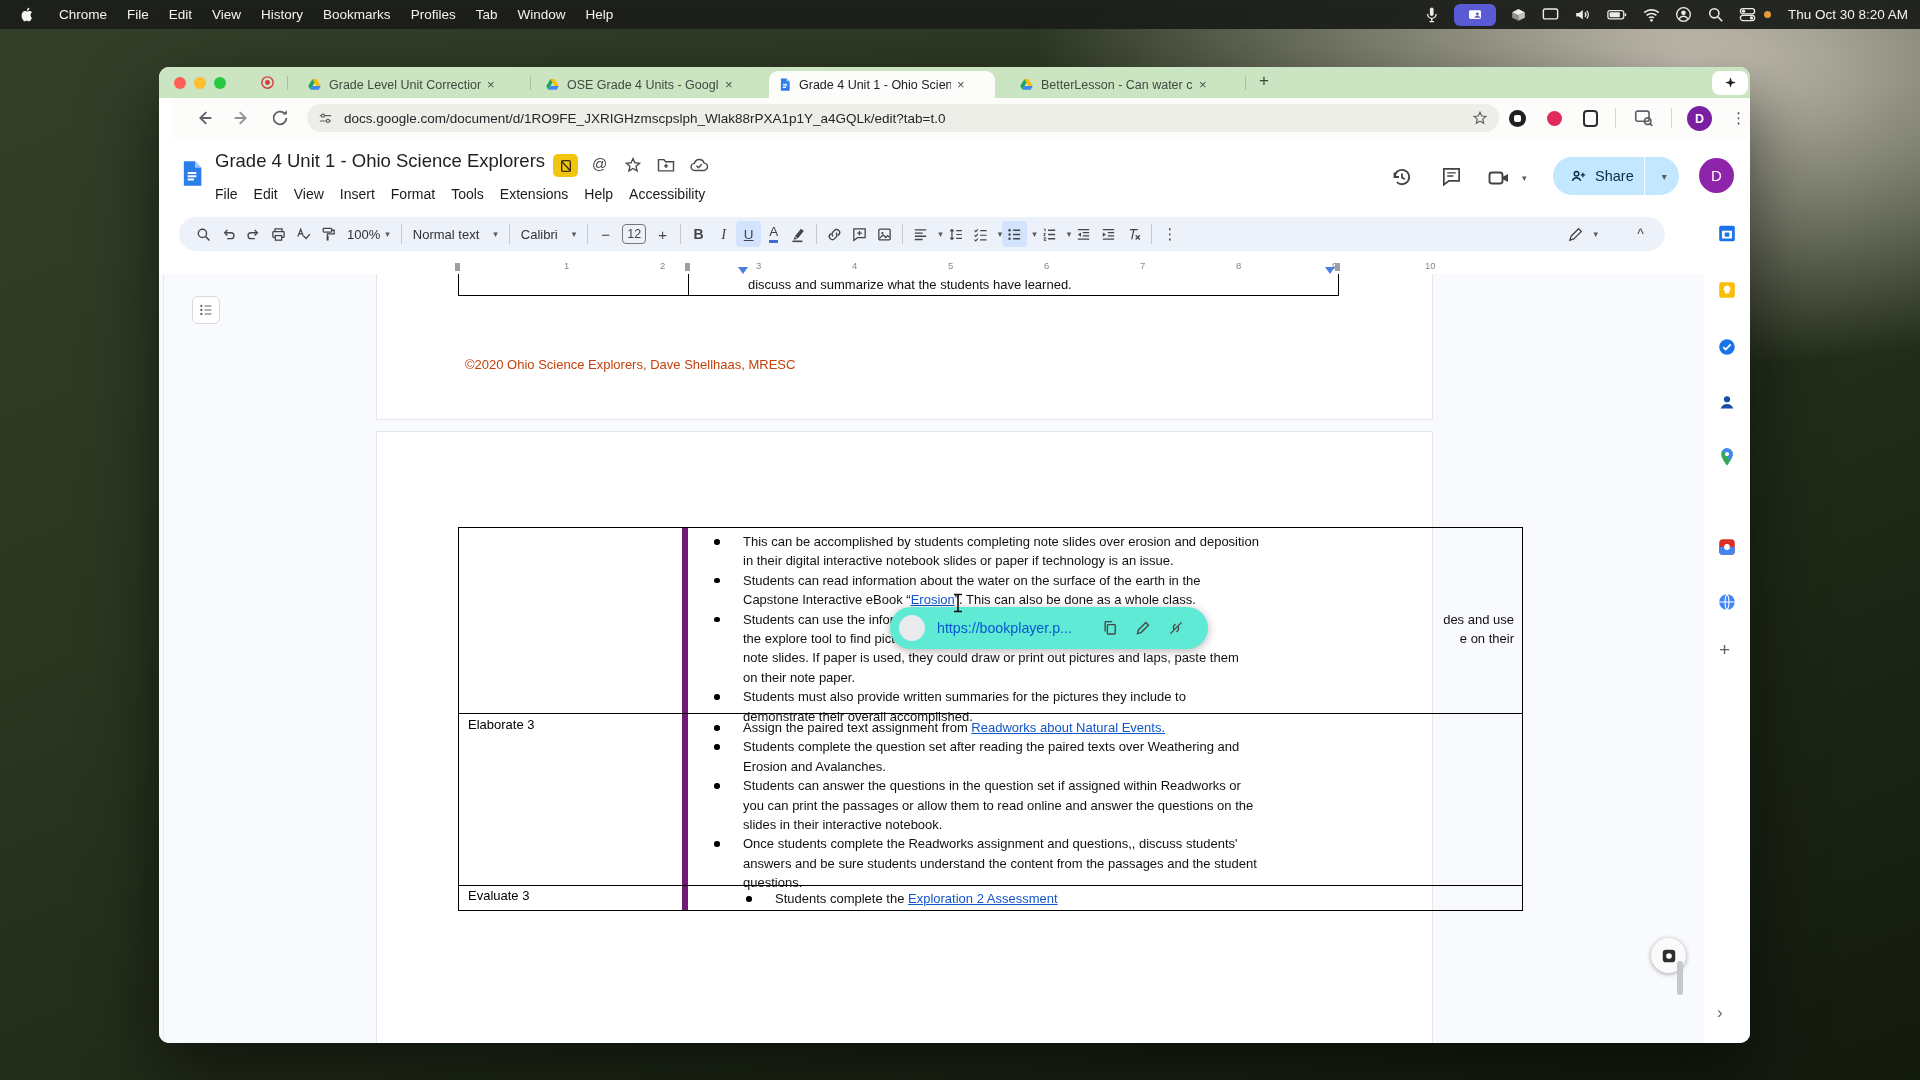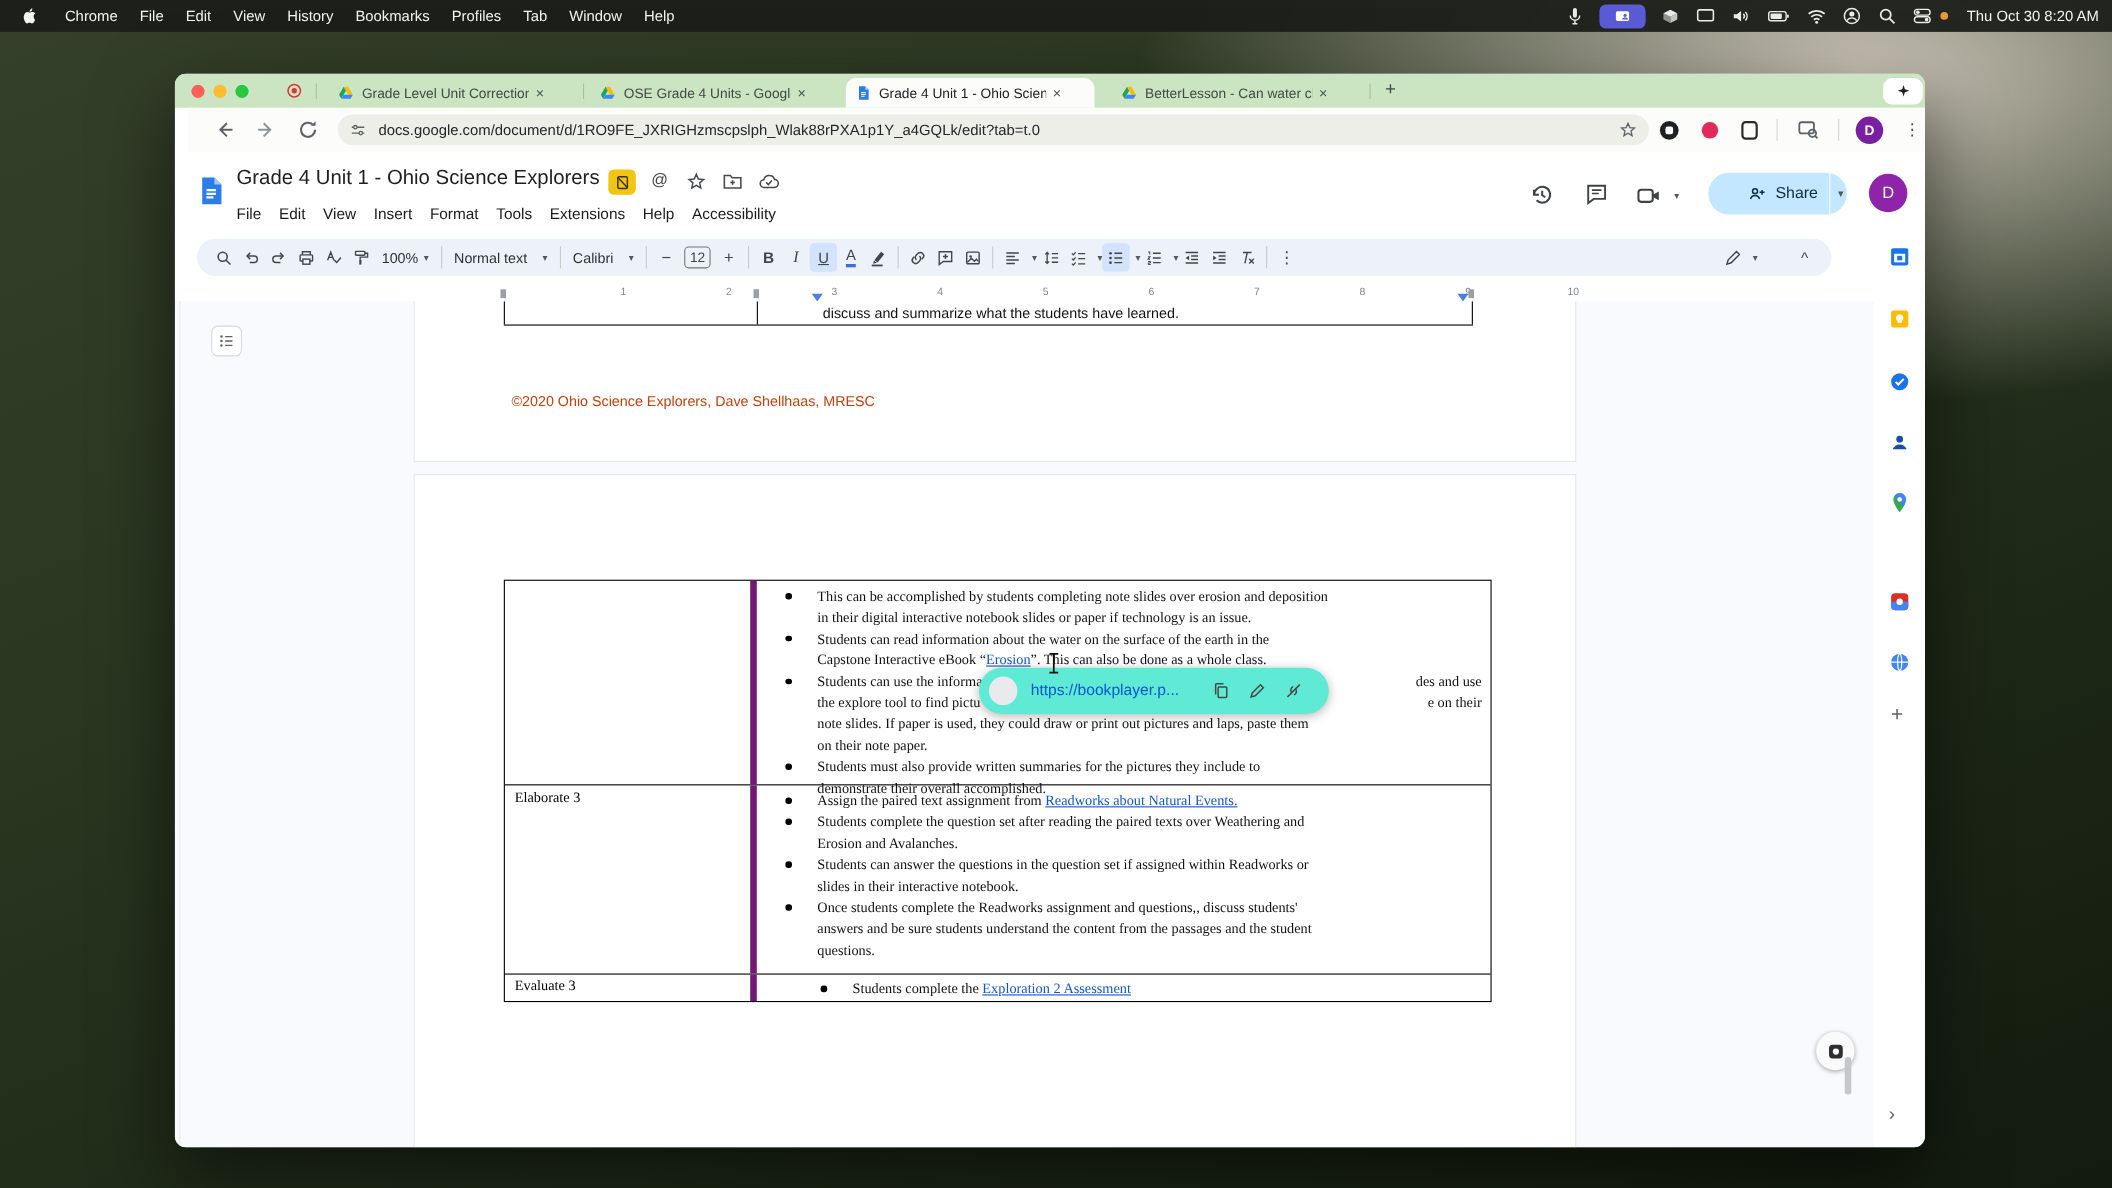--- a/index.html
+++ b/index.html
@@ -72,21 +72,21 @@
   .docshead { position:absolute; left:0; top:71px; width:100%; height:75px; background:#fff; }
   .doc-title { position:absolute; left:56px; top:12px; font-size:18.5px; color:#1f1f1f; }
   .badge-yellow { position:absolute; left:394px; top:16px; width:25px; height:23px;
     border-radius:5px; background:#f2c511; display:flex; align-items:center; justify-content:center; }
   .head-ic { position:absolute; top:17px; width:20px; height:20px; color:#47494c; }
   .at-glyph { position:absolute; left:433px; top:17px; font-size:15px; color:#45474a; }
   .docmenus { position:absolute; left:48px; top:46px; display:flex; }
   .docmenus span { font-size:14px; color:#1b1b1b; padding:2px 8px; }
   .share-pill { position:absolute; left:1394px; top:19px; width:126px; height:38px;
     border-radius:19px; background:#c2e7ff; display:flex; align-items:center; color:#0c2d42; }
-  .share-pill .main { display:flex; align-items:center; gap:8px; padding:0 10px 0 16px;margin-left:19px; }
+  .share-pill .main { display:flex; align-items:center; gap:8px; padding:0 10px 0 16px; }
   .share-pill .cdiv { width:1px; height:38px; background:rgba(255,255,255,.9); }
   .share-pill .caret-box { width:30px; display:flex; justify-content:center; }
   .docs-avatar { position:absolute; left:1540px; top:20px; width:35px; height:35px;
     border-radius:50%; background:#8e24aa; color:#fff; font-size:15px;
     display:flex; align-items:center; justify-content:center; }
 
   
   .dtoolbar { position:absolute; left:20px; top:150px; width:1486px; height:34px;
     border-radius:17px; background:#edf2fa; display:flex; align-items:center;
     padding:0 12px; color:#424549; }
@@ -122,21 +122,21 @@
     background:#fff; border:1px solid #d6d9dd; border-radius:6px;
     display:flex; align-items:center; justify-content:center; color:#5f6368; }
   .page { position:absolute; left:217px; width:1057px; background:#fff;
     border:1px solid #e4e6ea; }
   .p1 { top:-2px; height:148px; }
   .p2 { top:157px; height:620px; }
   .bline { position:absolute; background:#000; }
   .p1text { position:absolute; left:371px; top:4px; font-size:13px; color:#111; white-space:nowrap; }
   .copyright { position:absolute; left:88px; top:84px; font-size:13px; color:#c2410c; }
 
-  .dtable { position:absolute; left:81px; top:95px; width:898px; border:1px solid #000;font-family:Liberation Serif, serif; }
+  .dtable { position:absolute; left:81px; top:95px; width:1065px; border:1px solid #000; }
   .drow { display:flex; border-bottom:1px solid #000; }
   .drow:last-child { border-bottom:none;gap:32px; }
   .cl { width:229px; border-right:6px solid #701a75; padding:3px 4px 0 9px;
     font-size:13px; color:#000000; }
   .cr { flex:1; padding:4px 8px 0 55px; position:relative; }
   .rowA { height:186px; } .rowB { height:172px; } .rowC { height:24px; }
   .ln { font-size:13px; line-height:19.4px; color:#111; white-space:nowrap; }
   .lnsplit { display:flex; justify-content:space-between; }
   .bullet { position:relative; }
   .bullet::before { content:""; position:absolute; left:-29px; top:7px;
@@ -815,20 +815,21 @@
           <div class="cr">
             <div class="bullet">
               <div class="ln"><span>Assign the paired text assignment from </span><a class="dlink">Readworks about Natural Events.</a></div>
             </div>
             <div class="bullet">
               <div class="ln">Students complete the question set after reading the paired texts over Weathering and</div>
               <div class="ln">Erosion and Avalanches.</div>
             </div>
             <div class="bullet">
               <div class="ln">Students can answer the questions in the question set if assigned within Readworks or</div>
+              <div class="ln">you can print the passages or allow them to read online and answer the questions on the</div>
               <div class="ln">slides in their interactive notebook.</div>
             </div>
             <div class="bullet">
               <div class="ln">Once students complete the Readworks assignment and questions,, discuss students'</div>
               <div class="ln">answers and be sure students understand the content from the passages and the student</div>
               <div class="ln">questions.</div>
             </div>
           </div>
         </div>
 

